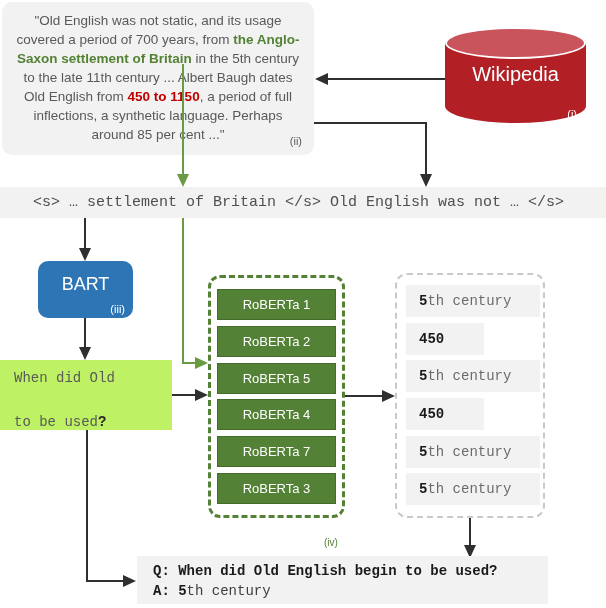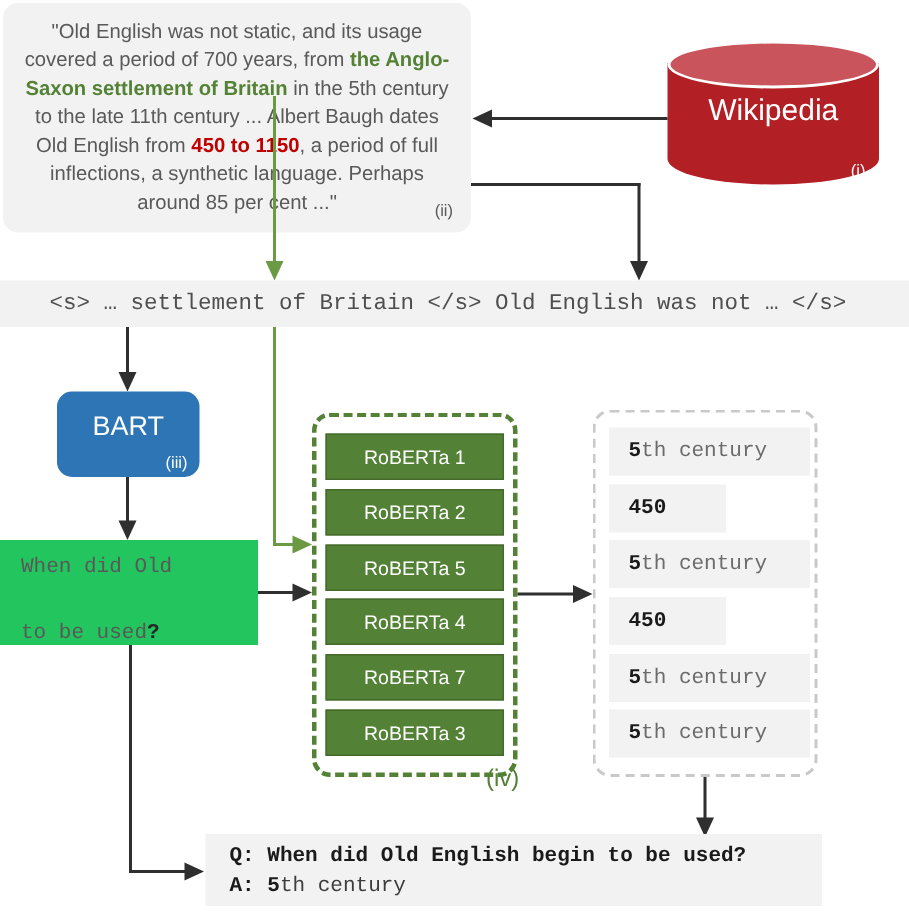--- a/index.html
+++ b/index.html
@@ -38,31 +38,31 @@
   .wiki .lbl{position:absolute;right:9px;bottom:3px;color:#fff;font-size:11px;}
   
   .band{left:0;top:187px;width:606px;height:31px;background:#f2f2f2;
     font-family:"Liberation Mono",monospace;font-size:15px;line-height:31px;color:#4f4f4f;
     box-sizing:border-box;padding-left:33px;white-space:nowrap;}
   
   .bart{left:38px;top:261px;width:95px;height:57px;background:#2e75b6;border-radius:10px;}
   .bart .title{position:absolute;left:0;right:0;top:13px;text-align:center;color:#fff;font-size:18px;}
   .bart .lbl{position:absolute;right:8px;bottom:3px;color:#fff;font-size:11px;}
   
-  .q-box{left:0;top:360px;width:172px;height:70px;background:#22c55e;
+  .q-box{left:0;top:360px;width:172px;height:70px;background:#bef264;
     font-family:"Liberation Mono",monospace;font-size:14px;line-height:22px;color:#595959;
     box-sizing:border-box;padding:7px 0 0 14px;}
   .q-box .qm{font-weight:bold;color:#262626;}
   
   .rob-container{left:208px;top:275px;width:137px;height:243px;border:3px dashed #538135;
     border-radius:12px;box-sizing:border-box;display:flex;flex-direction:column;
     justify-content:space-between;padding:11px 6px;}
   .rob-box{height:31px;margin:0 auto;width:119px;background:#538135;border:1px solid #456b2a;
     border-radius:0;color:#fff;font-size:13px;line-height:30px;text-align:center;box-sizing:border-box;}
-  .rob-lbl{left:324px;top:511px;font-size:16px;color:#538135;}
+  .rob-lbl{left:324px;top:537px;font-size:10px;color:#538135;}
   
   .ans-container{left:395px;top:273px;width:150px;height:245px;border:2px dashed #c9c9c9;
     border-radius:12px;box-sizing:border-box;}
   .ans-box{position:absolute;left:9px;height:32px;background:#f2f2f2;
     font-family:"Liberation Mono",monospace;font-size:14px;line-height:32px;
     box-sizing:border-box;padding-left:13px;white-space:nowrap;width:134px;}
   .ans-box.narrow{width:78px;}
   .ans-box .b{font-weight:bold;color:#1a1a1a;}
   .ans-box .rest{color:#6b6b6b;}
   

